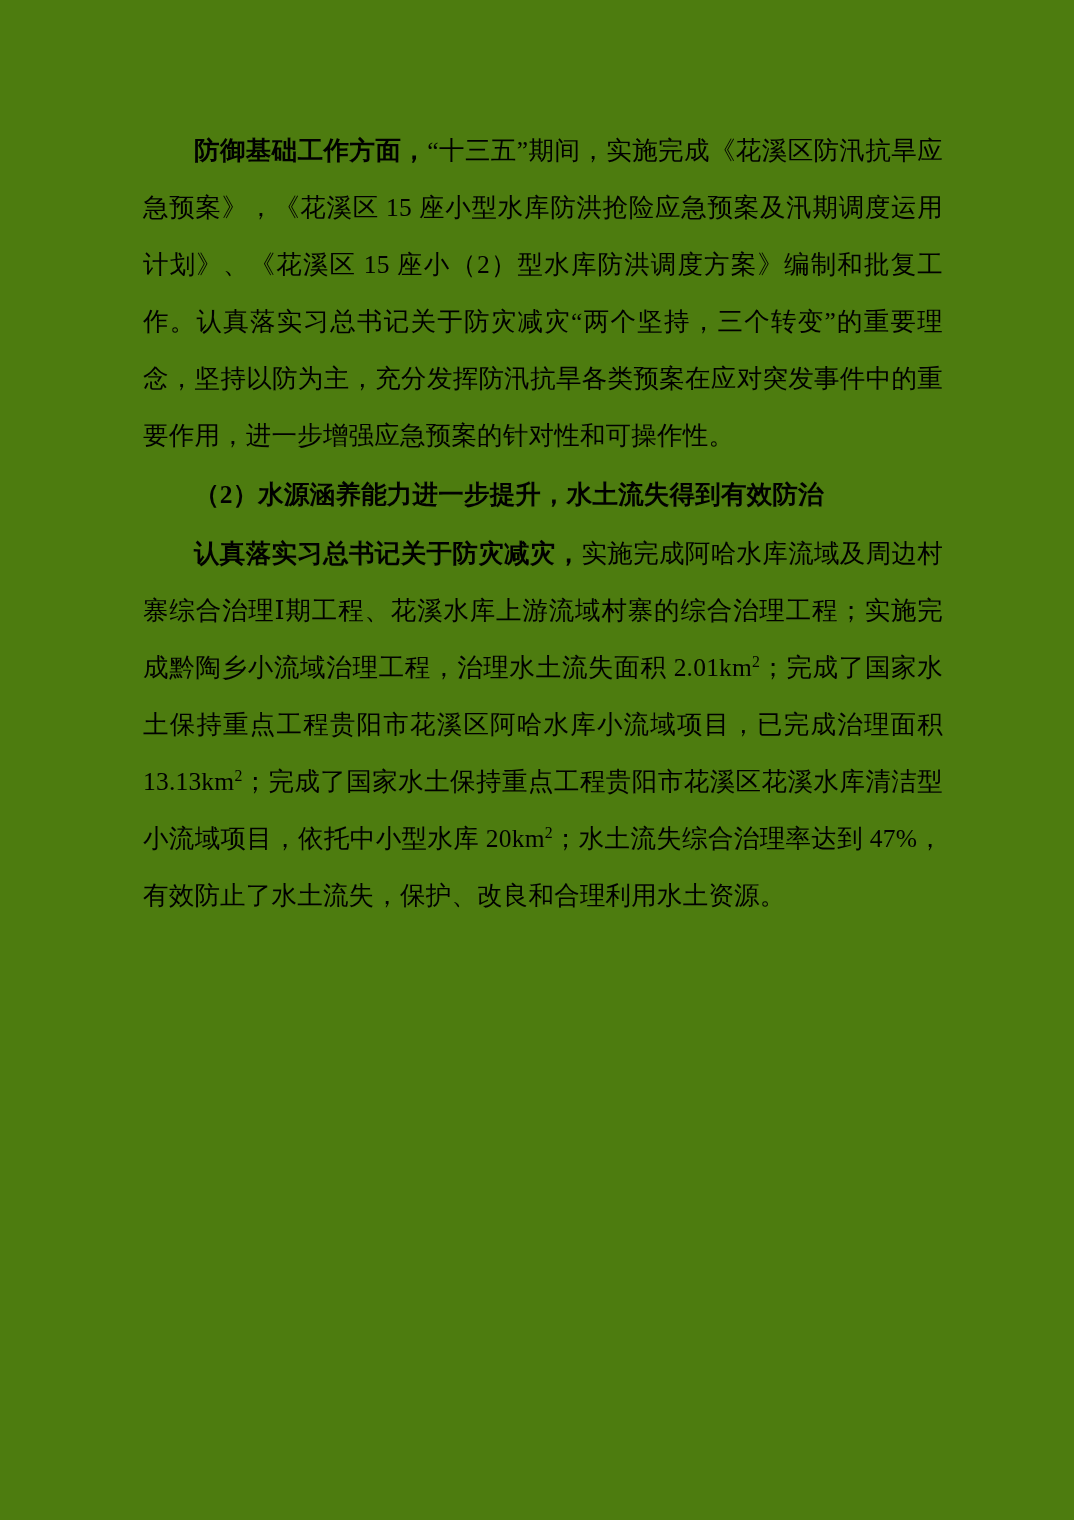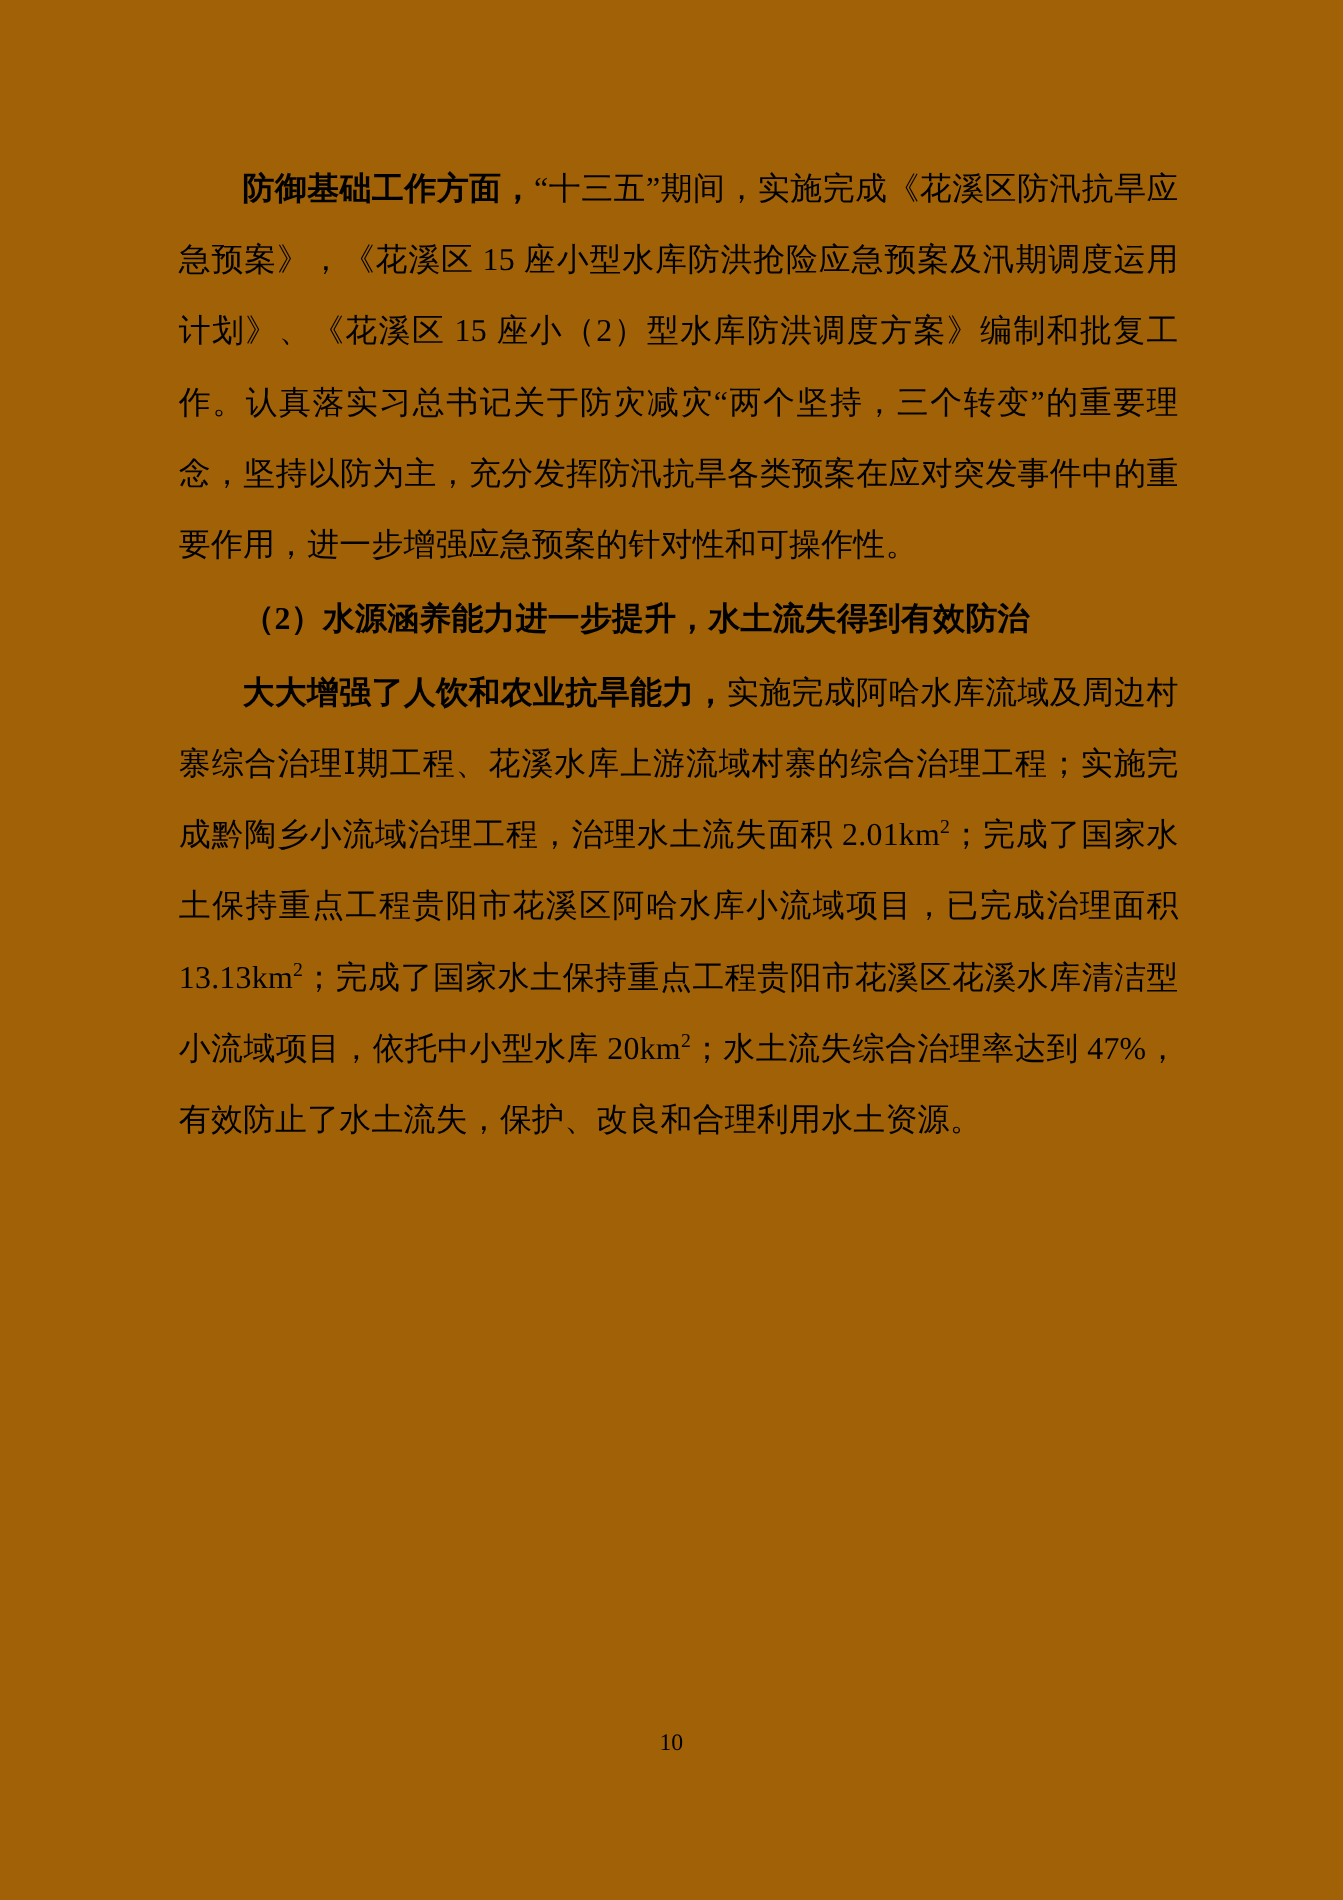--- a/index.html
+++ b/index.html
@@ -4,21 +4,21 @@
 <style>
   html, body {
     margin: 0;
     padding: 0;
     background: #ffffff;
   }
   .page {
     position: relative;
     width: 1074px;
     height: 1520px;
-    background: #a16207;
+    background: #4d7c0f;
     margin: 0 auto;
     box-sizing: border-box;
     font-family: "Liberation Serif", "DejaVu Serif", serif;
     color: #000000;
     overflow: hidden;
   }
   .content {
     position: absolute;
     left: 143px;
     top: 122px;
@@ -67,21 +67,20 @@
   <div class="content">
 
     <p class="para">
       <span class="lead">防御基础工作方面，</span><span>“十三五”期间，实施完成《花溪区防汛抗旱应急预案》，《花溪区 15 座小型水库防洪抢险应急预案及汛期调度运用计划》、《花溪区 15 座小（2）型水库防洪调度方案》编制和批复工作。认真落实习总书记关于防灾减灾“两个坚持，三个转变”的重要理念，坚持以防为主，充分发挥防汛抗旱各类预案在应对突发事件中的重要作用，进一步增强应急预案的针对性和可操作性。</span>
     </p>
 
 
     <p class="heading">（2）水源涵养能力进一步提升，水土流失得到有效防治</p>
 
     <p class="para">
-      <span class="lead">大大增强了人饮和农业抗旱能力，</span><span>实施完成阿哈水库流域及周边村寨综合治理Ⅰ期工程、花溪水库上游流域村寨的综合治理工程；实施完成黔陶乡小流域治理工程，治理水土流失面积 2.01km</span><span class="sup">2</span><span>；完成了国家水土保持重点工程贵阳市花溪区阿哈水库小流域项目，已完成治理面积 13.13km</span><span class="sup">2</span><span>；完成了国家水土保持重点工程贵阳市花溪区花溪水库清洁型小流域项目，依托中小型水库 20km</span><span class="sup">2</span><span>；水土流失综合治理率达到 47%，有效防止了水土流失，保护、改良和合理利用水土资源。</span>
+      <span class="lead">认真落实习总书记关于防灾减灾，</span><span>实施完成阿哈水库流域及周边村寨综合治理Ⅰ期工程、花溪水库上游流域村寨的综合治理工程；实施完成黔陶乡小流域治理工程，治理水土流失面积 2.01km</span><span class="sup">2</span><span>；完成了国家水土保持重点工程贵阳市花溪区阿哈水库小流域项目，已完成治理面积 13.13km</span><span class="sup">2</span><span>；完成了国家水土保持重点工程贵阳市花溪区花溪水库清洁型小流域项目，依托中小型水库 20km</span><span class="sup">2</span><span>；水土流失综合治理率达到 47%，有效防止了水土流失，保护、改良和合理利用水土资源。</span>
     </p>
 
 
 
   </div>
 
-  <div class="footer">10</div>
 </div>
 
 </body></html>

